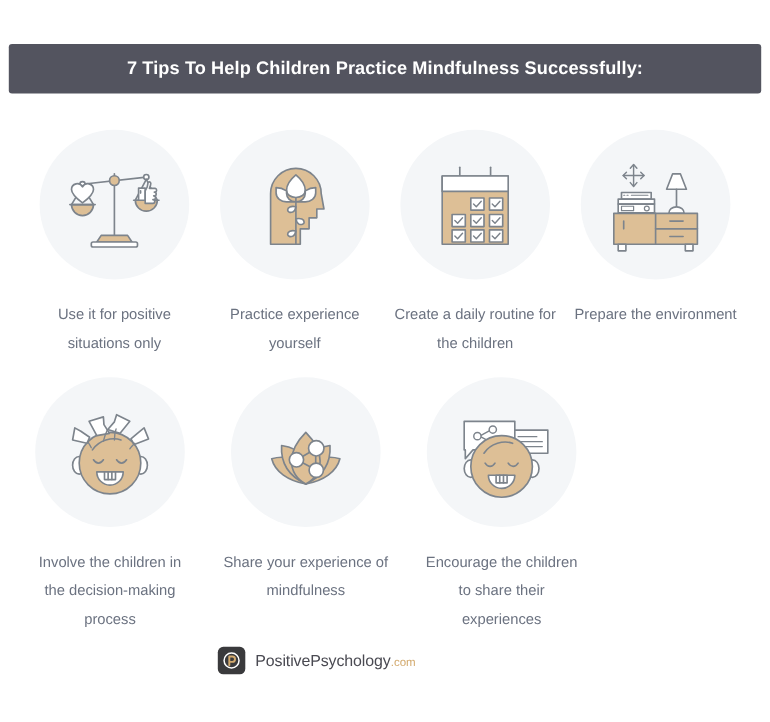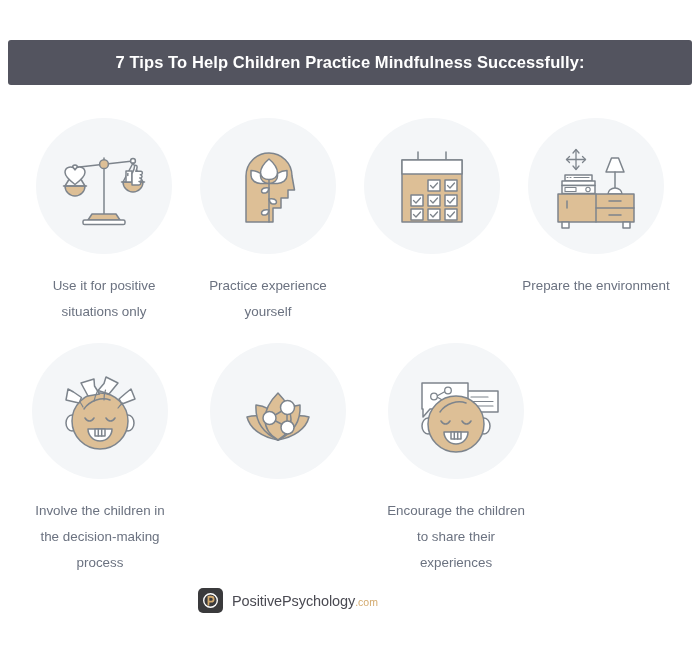--- a/index.html
+++ b/index.html
@@ -229,20 +229,21 @@
               <rect x="27" y="71" width="12" height="11" fill="#ffffff"></rect>
               <path d="M29.5 76.5 l2.5 2.5 l4.5 -5" stroke-width="1.3"></path>
               <rect x="44" y="71" width="12" height="11" fill="#ffffff"></rect>
               <path d="M46.5 76.5 l2.5 2.5 l4.5 -5" stroke-width="1.3"></path>
               <rect x="61" y="71" width="12" height="11" fill="#ffffff"></rect>
               <path d="M63.5 76.5 l2.5 2.5 l4.5 -5" stroke-width="1.3"></path>
             </g>
           </g>
         </svg>
       </div>
+      <div class="tip-caption">Create a daily routine for the children</div>
     </div>
 
     <div class="tip">
       <div class="icon-circle">
         <svg width="96" height="96" viewBox="0 0 96 96">
           <g fill="none" stroke="#7d848c" stroke-width="1.5" stroke-linecap="round" stroke-linejoin="round">
 
             <g stroke-width="1.3">
               <line x1="28" y1="12" x2="28" y2="31"></line>
               <path d="M25 15 l3 -3.5 l3 3.5"></path>
@@ -339,20 +340,21 @@
 
             <line x1="40" y1="55" x2="57" y2="45"></line>
             <line x1="40" y1="55" x2="57" y2="64"></line>
             <line x1="57" y1="45" x2="57" y2="64"></line>
             <circle cx="39.5" cy="55" r="6.5" fill="#ffffff"></circle>
             <circle cx="57.5" cy="44.5" r="7" fill="#ffffff"></circle>
             <circle cx="57.5" cy="64.5" r="6.5" fill="#ffffff"></circle>
           </g>
         </svg>
       </div>
+      <div class="tip-caption">Share your experience of mindfulness</div>
     </div>
 
     <div class="tip">
       <div class="icon-circle">
         <svg width="96" height="96" viewBox="0 0 96 96">
           <g fill="none" stroke="#7d848c" stroke-width="1.5" stroke-linecap="round" stroke-linejoin="round">
 
             <path d="M58 28 h32 v21 h-22 l-6 7 v-7 h-4 z" fill="#ffffff"></path>
             <g stroke-width="1.2">
               <line x1="63" y1="34" x2="80" y2="34"></line>

